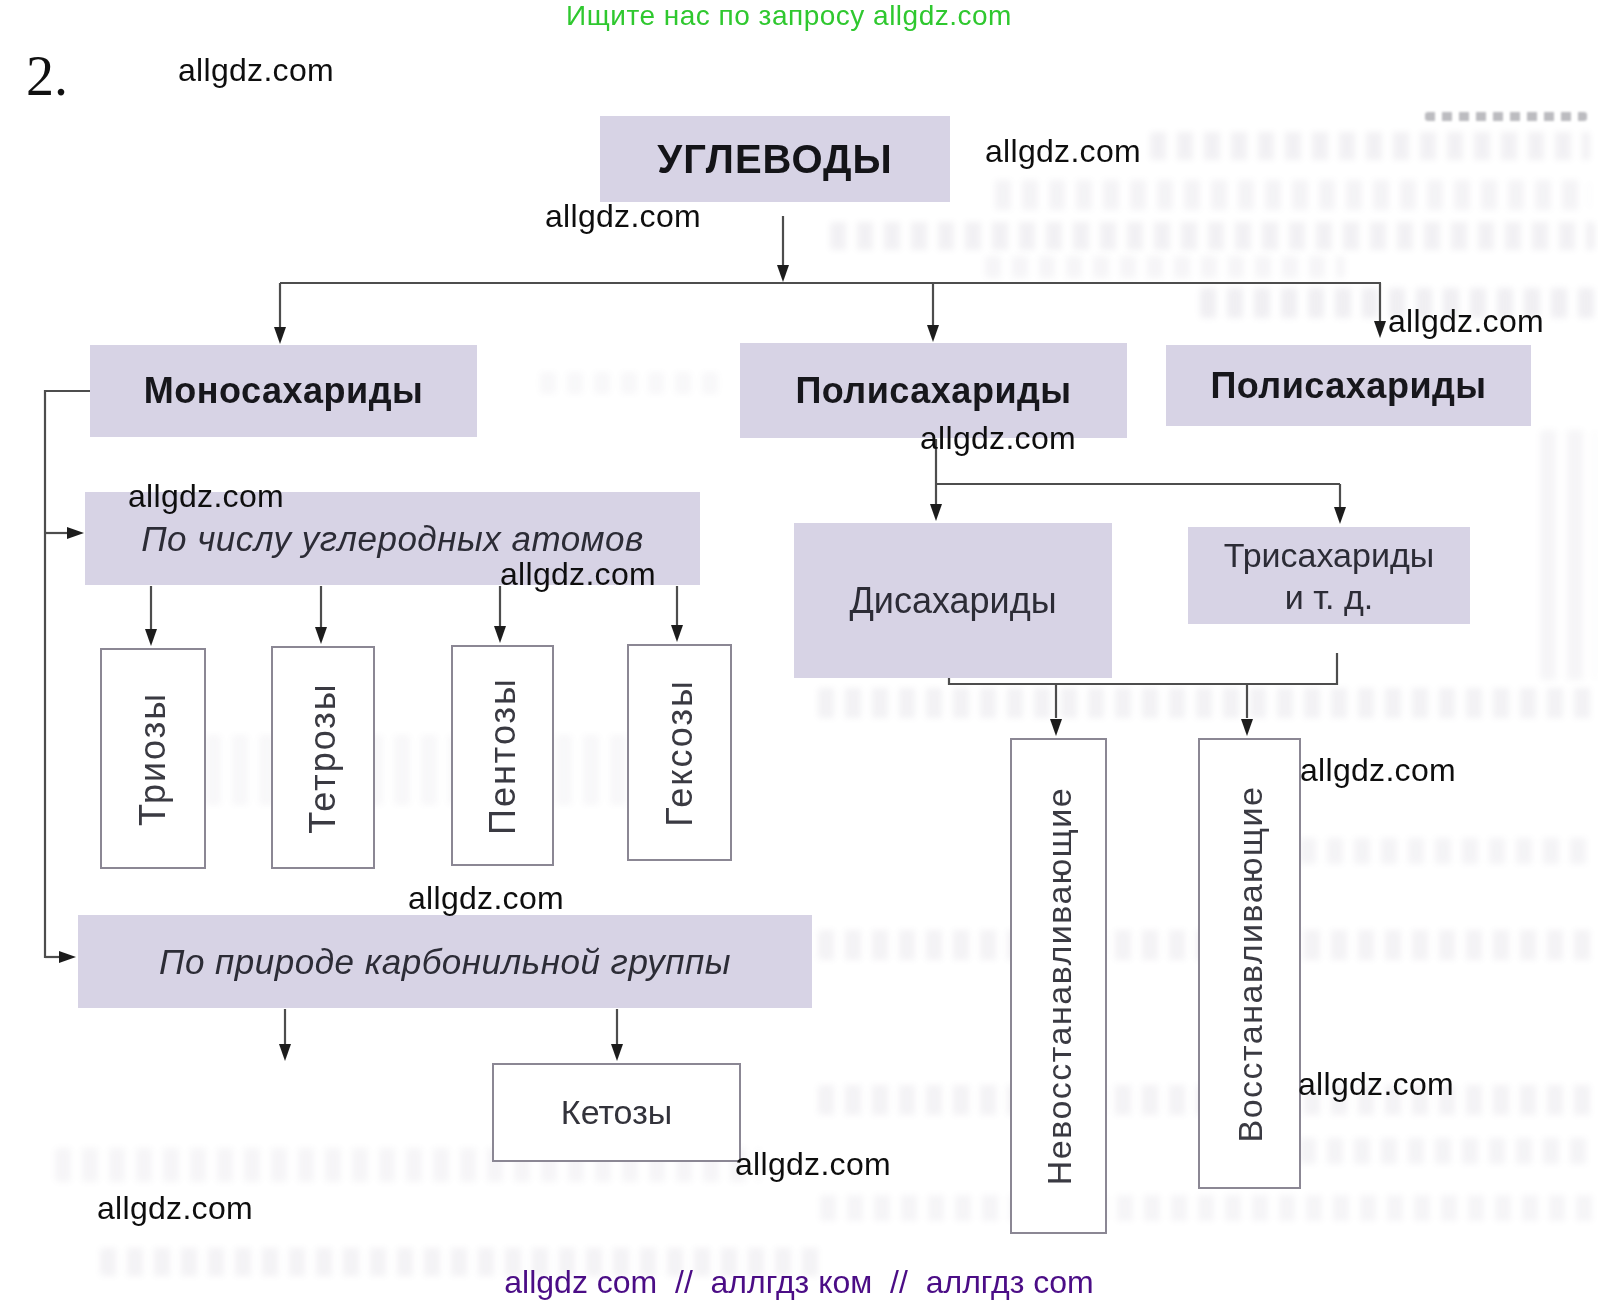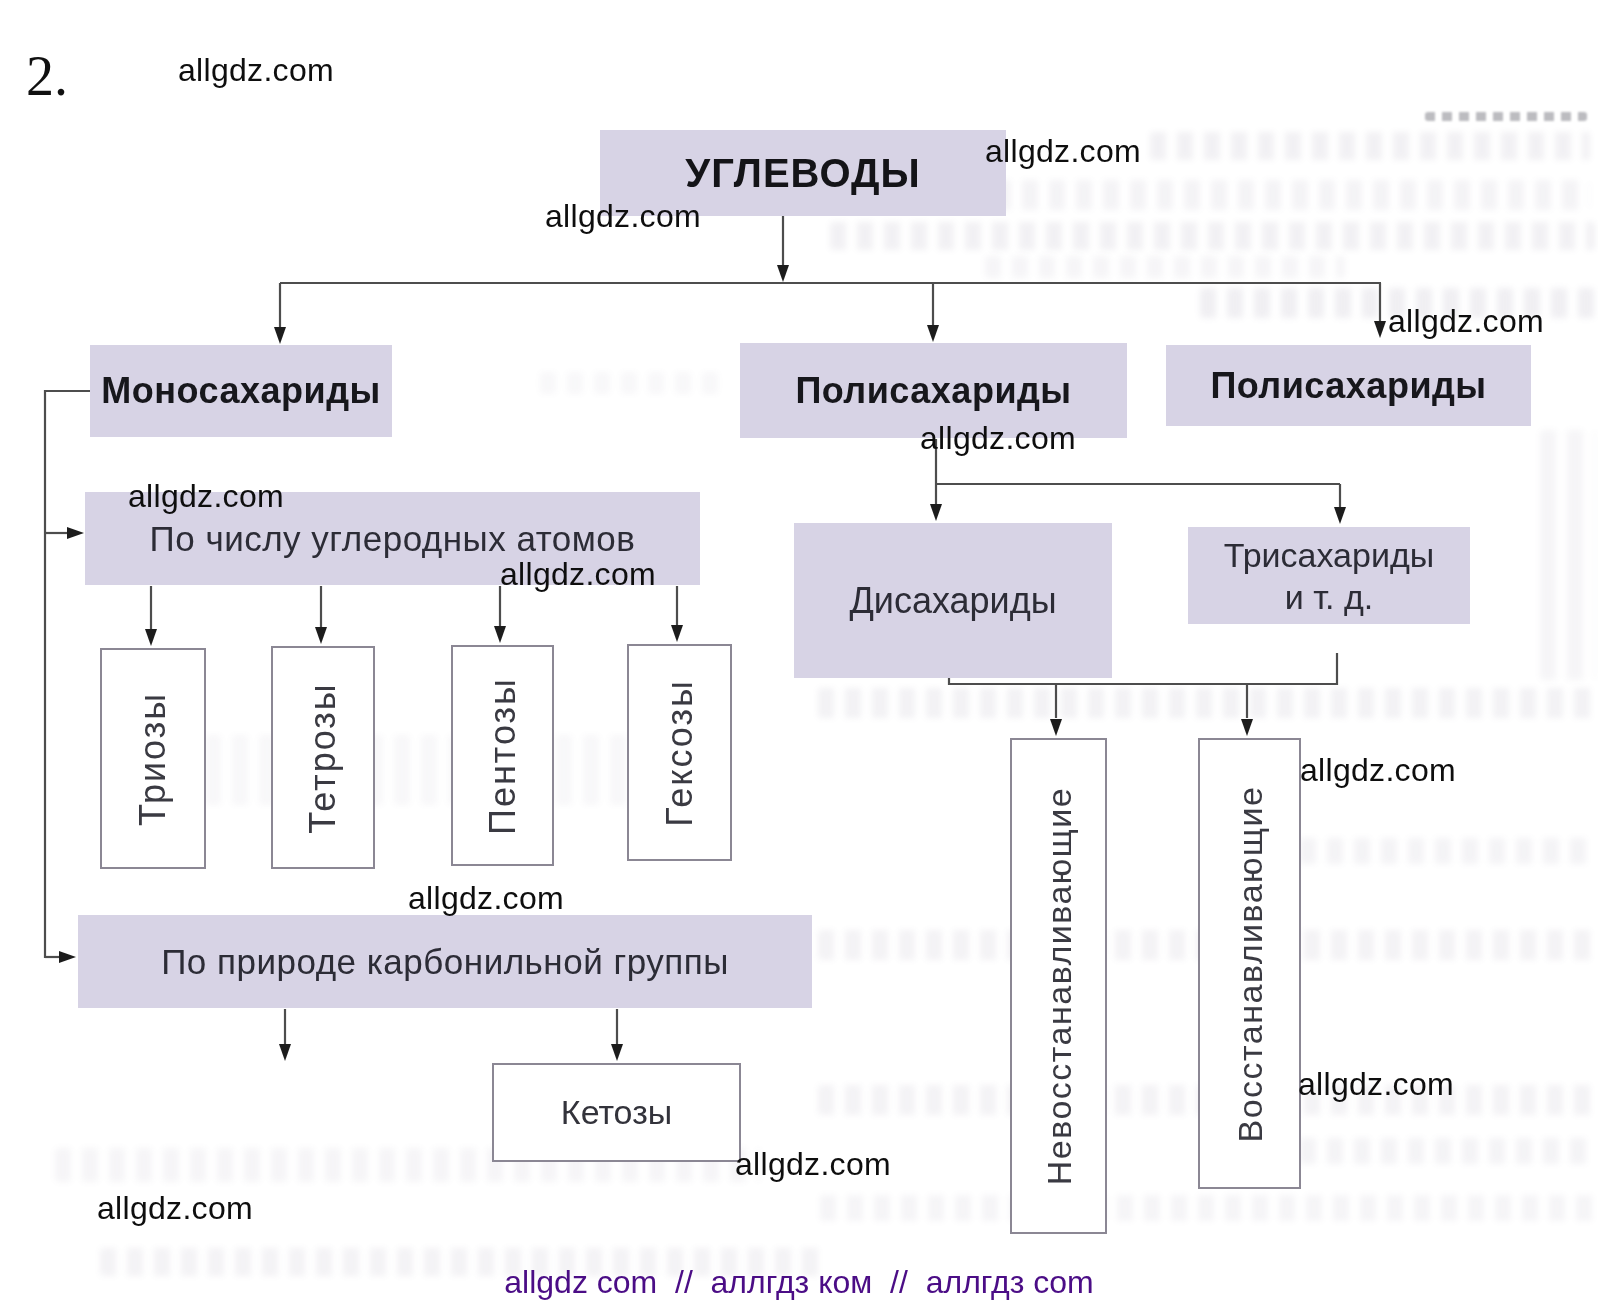--- a/index.html
+++ b/index.html
@@ -36,21 +36,21 @@
   }
   
   .box{
     position:absolute;display:flex;align-items:center;justify-content:center;
     text-align:center;z-index:3;
   }
   .lav{background:var(--box-fill);}
   .wbox{background:#ffffff;border:2px solid #8b8794;}
   .b1{font-weight:bold;font-size:40px;letter-spacing:1px;color:#141418;}
   .b2{font-weight:bold;font-size:36px;letter-spacing:.5px;color:#17171c;}
-  .cat{font-size:35px;color:#2c2c36;letter-spacing:.5px;}
+  .cat{font-size:35px;color:#2c2c36;letter-spacing:.5px;font-style:italic;}
   .sub{font-size:36px;color:#2c2c36;}
   .sub2{font-size:34px;color:#2c2c36;line-height:42px;}
   .leaf{font-size:34px;color:#33333b;}
   .vtext{
     position:absolute;left:50%;top:50%;
     transform:translate(-50%,-50%) rotate(-90deg);
     white-space:nowrap;font-size:36px;color:#3a3a42;letter-spacing:2px;
   }
   .vtext.long{font-size:34px;letter-spacing:1.5px;}
   
@@ -75,20 +75,21 @@
   <div class="bleed" style="left:205px;top:735px;width:500px;height:70px;opacity:.08"></div>
   <div class="bleed" style="left:818px;top:688px;width:775px;height:30px;opacity:.14"></div>
   <div class="bleed" style="left:1300px;top:838px;width:292px;height:26px;opacity:.12"></div>
   <div class="bleed" style="left:818px;top:930px;width:775px;height:30px;opacity:.13"></div>
   <div class="bleed" style="left:818px;top:1085px;width:778px;height:30px;opacity:.13"></div>
   <div class="bleed" style="left:1300px;top:1138px;width:292px;height:26px;opacity:.12"></div>
   <div class="bleed" style="left:55px;top:1148px;width:705px;height:34px;opacity:.10"></div>
   <div class="bleed" style="left:100px;top:1248px;width:720px;height:28px;opacity:.13"></div>
   <div class="bleed" style="left:820px;top:1195px;width:775px;height:26px;opacity:.11"></div>
 
+  <div class="promo">Ищите нас по запросу allgdz.com</div>
   <div class="exnum">2.</div>
 
   <div class="wm" style="left:178px;top:52px">allgdz.com</div>
   <div class="wm" style="left:985px;top:133px">allgdz.com</div>
   <div class="wm" style="left:545px;top:198px">allgdz.com</div>
   <div class="wm" style="left:1388px;top:303px">allgdz.com</div>
   <div class="wm" style="left:920px;top:420px">allgdz.com</div>
   <div class="wm" style="left:128px;top:478px">allgdz.com</div>
   <div class="wm" style="left:500px;top:556px">allgdz.com</div>
   <div class="wm" style="left:408px;top:880px">allgdz.com</div>
@@ -136,25 +137,25 @@
       <polygon class="ahead" points="611,1044 623,1044 617,1061"></polygon>
       <polygon class="ahead" points="930,504 942,504 936,521"></polygon>
       <polygon class="ahead" points="1334,507 1346,507 1340,524"></polygon>
       <polygon class="ahead" points="1050,719 1062,719 1056,736"></polygon>
       <polygon class="ahead" points="1241,719 1253,719 1247,736"></polygon>
       <polygon class="ahead" points="67,527 67,539 84,533"></polygon>
       <polygon class="ahead" points="59,951 59,963 76,957"></polygon>
     </g>
   </svg>
 
-  <div class="box lav b1" style="left:600px;top:130px;width:406px;height:86px">
+  <div class="box lav b1" style="left:600px;top:116px;width:350px;height:86px">
     <span>УГЛЕВОДЫ</span>
   </div>
 
-  <div class="box lav b2" style="left:90px;top:345px;width:302px;height:92px">
+  <div class="box lav b2" style="left:90px;top:345px;width:387px;height:92px">
     <span>Моносахариды</span>
   </div>
   <div class="box lav b2" style="left:740px;top:343px;width:387px;height:95px">
     <span>Полисахариды</span>
   </div>
   <div class="box lav b2" style="left:1166px;top:345px;width:365px;height:81px">
     <span>Полисахариды</span>
   </div>
 
   <div class="box lav cat" style="left:85px;top:492px;width:615px;height:93px">

